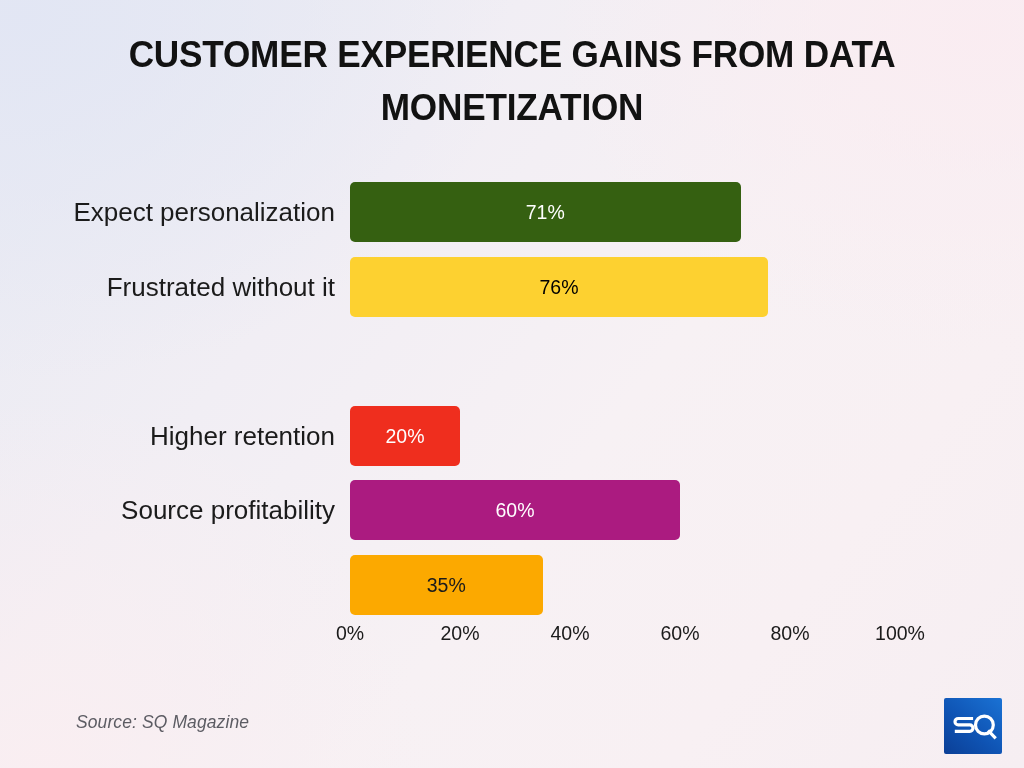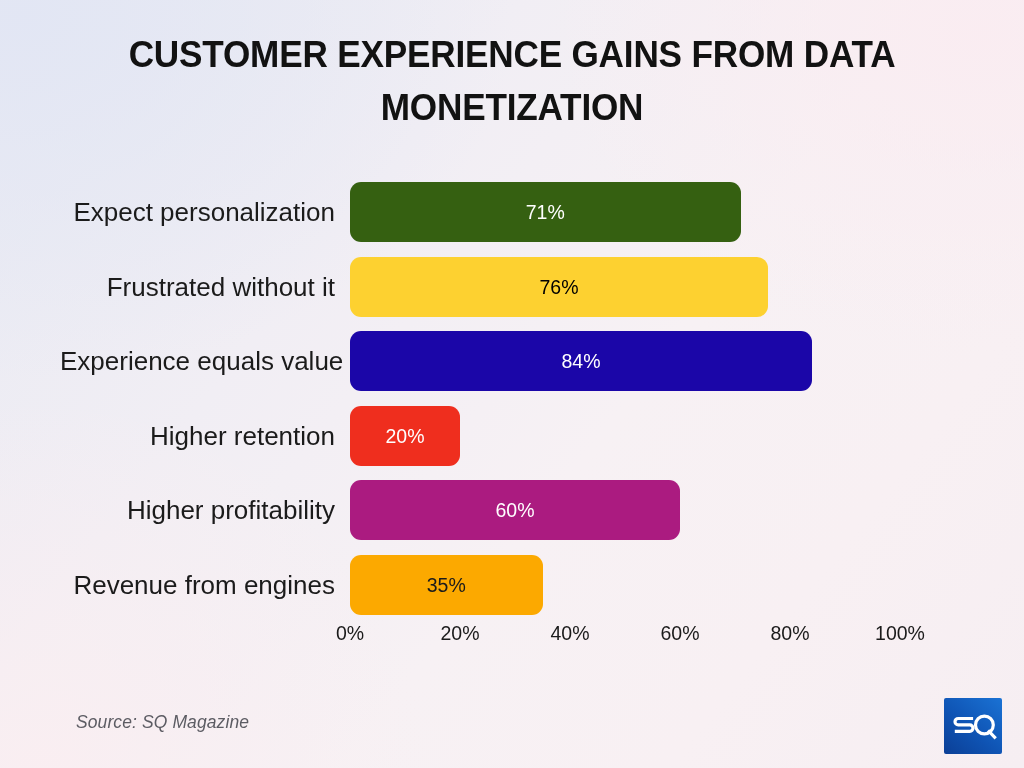--- a/index.html
+++ b/index.html
@@ -72,21 +72,21 @@
     color: #1b1b1b;
     font-family: "Liberation Sans", sans-serif;
     white-space: nowrap;
   }
 
   .bar {
     position: absolute;
     left: 350px;
     top: 7px;
     height: 60px;
-    border-radius: 11px;
+    border-radius: 5px;
     box-sizing: border-box;
   }
 
   .bar-value {
     position: absolute;
     top: 0;
     height: 60px;
     line-height: 60px;
     font-size: 19.5px;
     font-family: "Liberation Sans", sans-serif;
@@ -157,40 +157,33 @@
         <div class="bar" style="width: 390.5px; background: rgb(53, 96, 17);">
           <span class="bar-value" style="color: rgb(255, 255, 255);">71%</span>
         </div>
       </div>
       <div class="row" style="top: 249.5px;">
         <div class="cat-label">Frustrated without it</div>
         <div class="bar" style="width: 418px; background: rgb(253, 209, 48);">
           <span class="bar-value" style="color: #000000;">76%</span>
         </div>
       </div>
-      <div class="row" style="top: 324px;">
-        <div class="cat-label">Experience equals value</div>
-        <div class="bar" style="width: 462px; background: rgb(27, 6, 168);">
-          <span class="bar-value" style="color: rgb(255, 255, 255);">84%</span>
-        </div>
-      </div>
       <div class="row" style="top: 398.5px;">
         <div class="cat-label">Higher retention</div>
         <div class="bar narrow" style="width: 110px; background: rgb(239, 46, 30);">
           <span class="bar-value" style="color: rgb(255, 255, 255);">20%</span>
         </div>
       </div>
       <div class="row" style="top: 473px;">
-        <div class="cat-label">Higher profitability</div>
+        <div class="cat-label">Source profitability</div>
         <div class="bar" style="width: 330px; background: rgb(171, 27, 128);">
           <span class="bar-value" style="color: rgb(255, 255, 255);">60%</span>
         </div>
       </div>
       <div class="row" style="top: 547.5px;">
-        <div class="cat-label">Revenue from engines</div>
         <div class="bar" style="width: 192.5px; background: rgb(252, 169, 0);">
           <span class="bar-value" style="color: rgb(27, 27, 27);">35%</span>
         </div>
       </div>
     </div>
 
   <div class="xaxis" id="xaxis">
       <div class="xtick" style="left: 350px;">0%</div>
       <div class="xtick" style="left: 460px;">20%</div>
       <div class="xtick" style="left: 570px;">40%</div>

